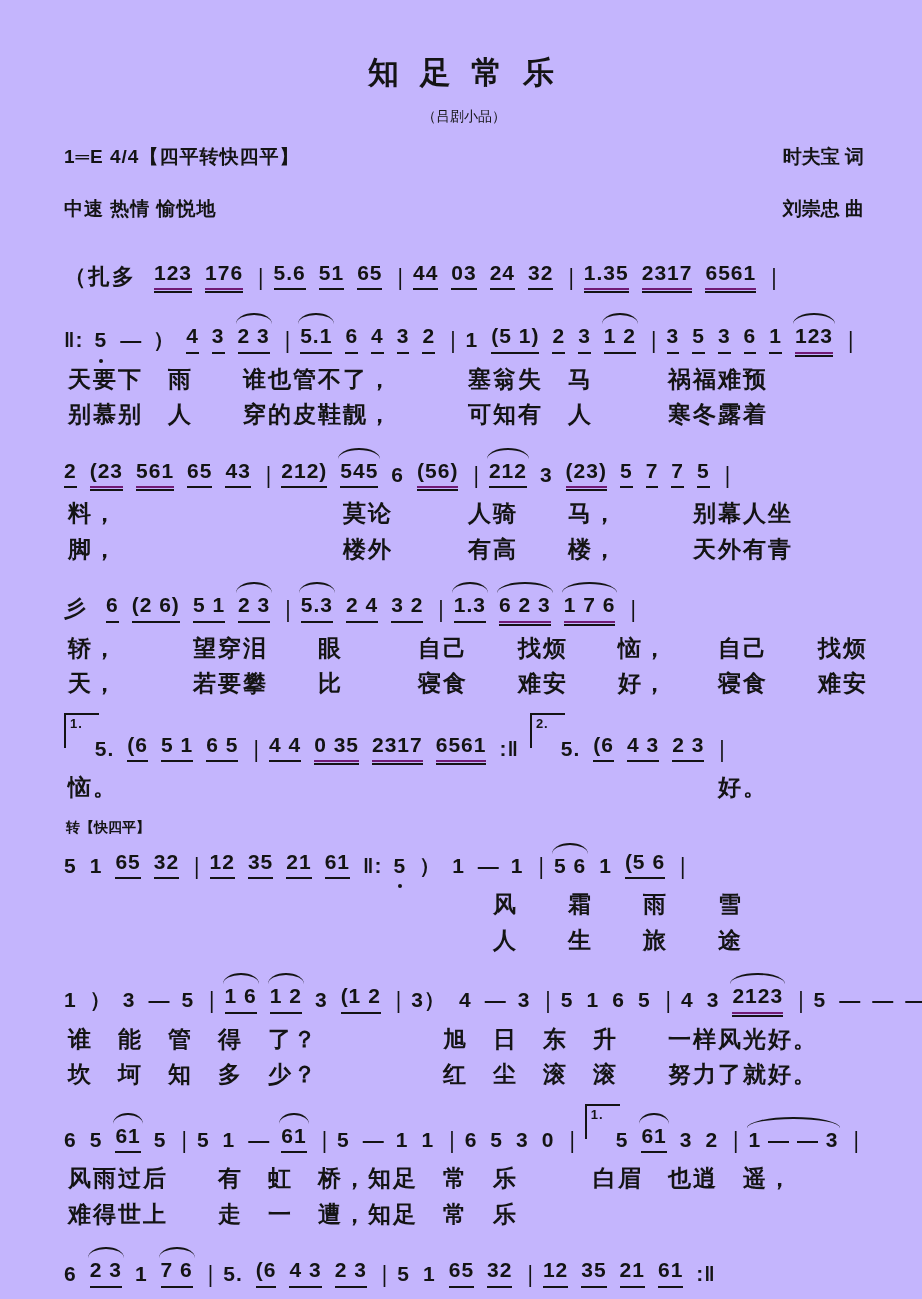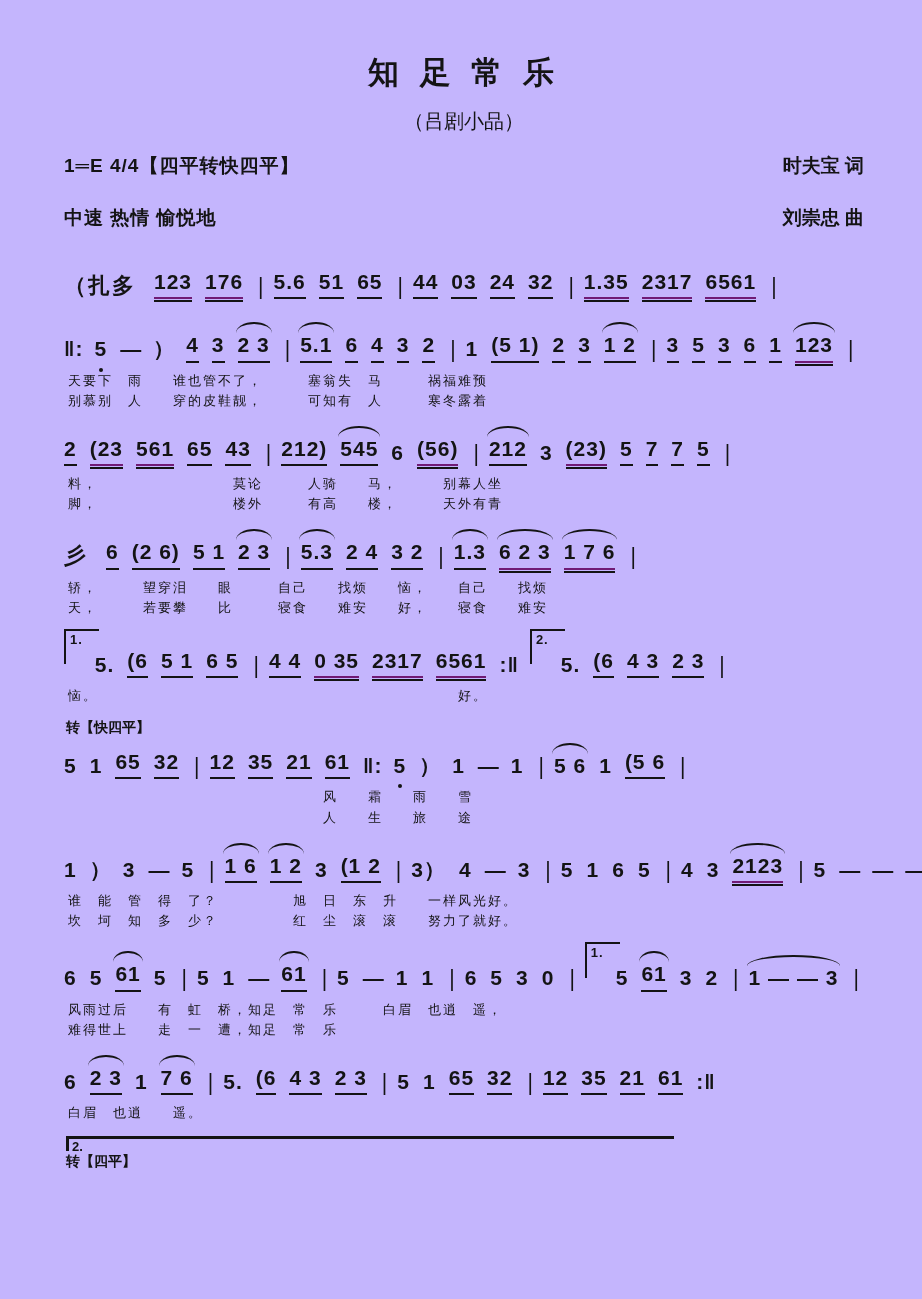--- a/index.html
+++ b/index.html
@@ -16,21 +16,21 @@
   }
   .title{
     text-align:center;
     font-size:31px;
     font-weight:bold;
     letter-spacing:6px;
     margin:0 0 14px 0;
   }
   .subtitle{
     text-align:center;
-    font-size:20px;
+    font-size:14px;
     margin-bottom:18px;
   }
   .meta-row{
     display:flex;
     justify-content:space-between;
     align-items:flex-end;
     font-size:19px;
     font-weight:bold;
     margin-bottom:26px;
   }
@@ -74,22 +74,22 @@
     bottom:-9px;width:4px;height:4px;border-radius:50%;background:#141414;
   }
   .tok-k{
     font-size:13px;font-weight:bold;
     border-top:2px solid #141414;border-left:2px solid #141414;
     padding:1px 16px 16px 4px;
     vertical-align:top;position:relative;top:-14px;
     margin-right:-4px;
   }
   .lyric-row{
-    font-size:13px;
-    font-weight:normal;
+    font-size:23px;
+    font-weight:bold;
     letter-spacing:2px;
     white-space:pre;
     line-height:1.55;
     padding-left:4px;
   }
   .pre-label{
     font-size:14px;font-weight:bold;margin:2px 0 0 2px;
   }
   .ending-line{
     position:relative;

